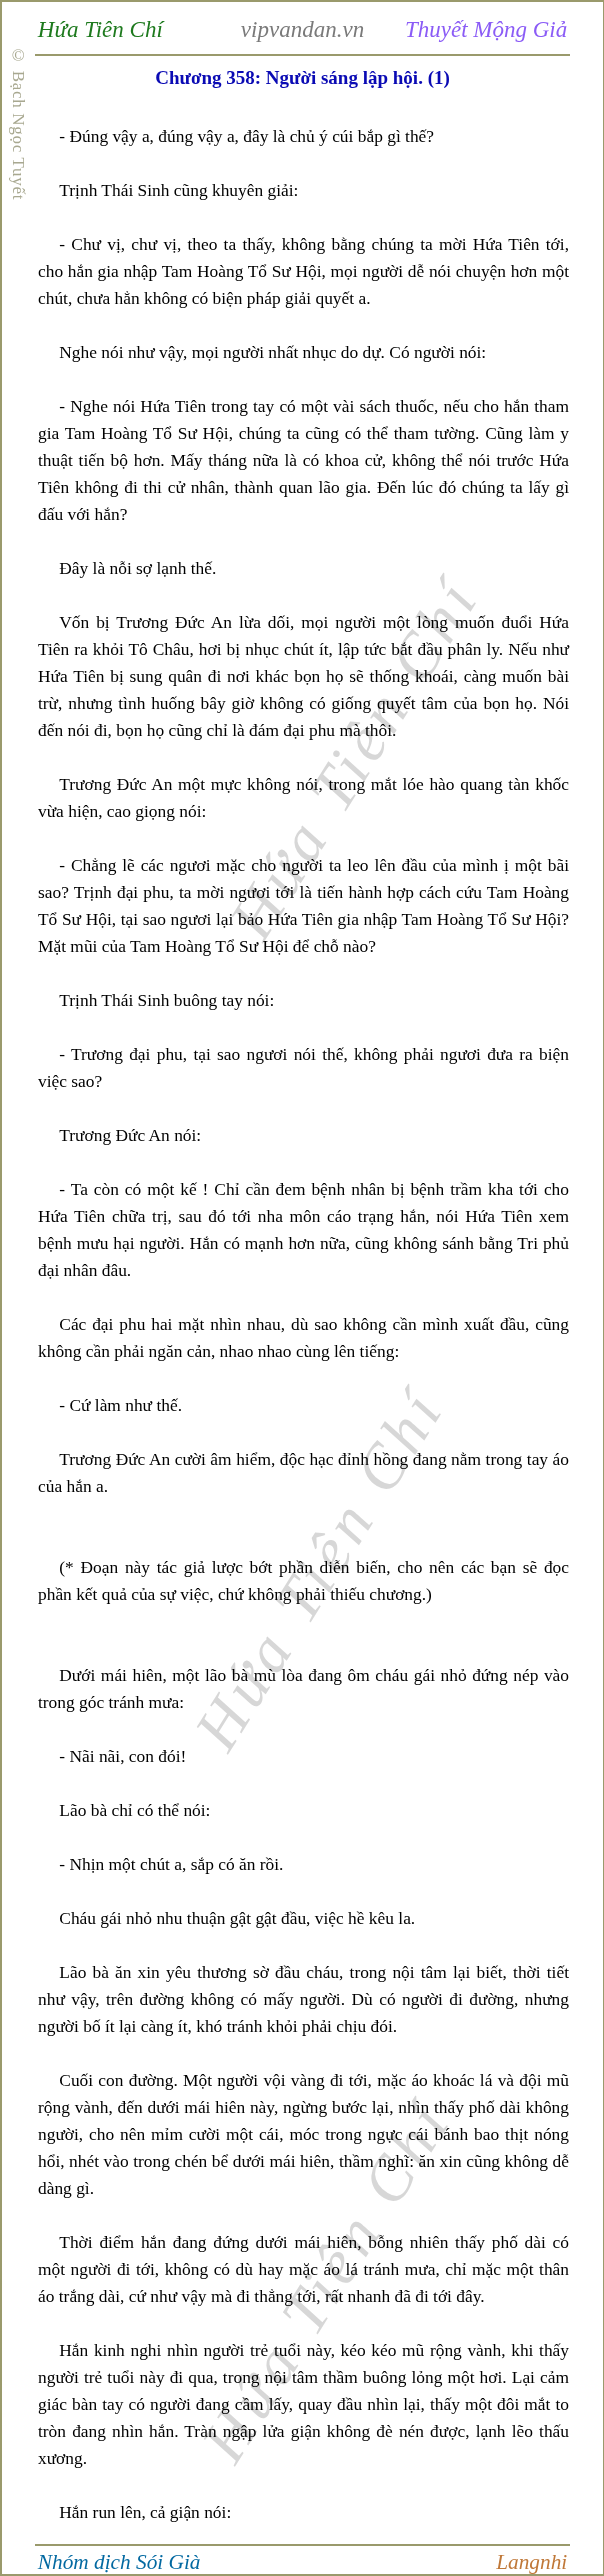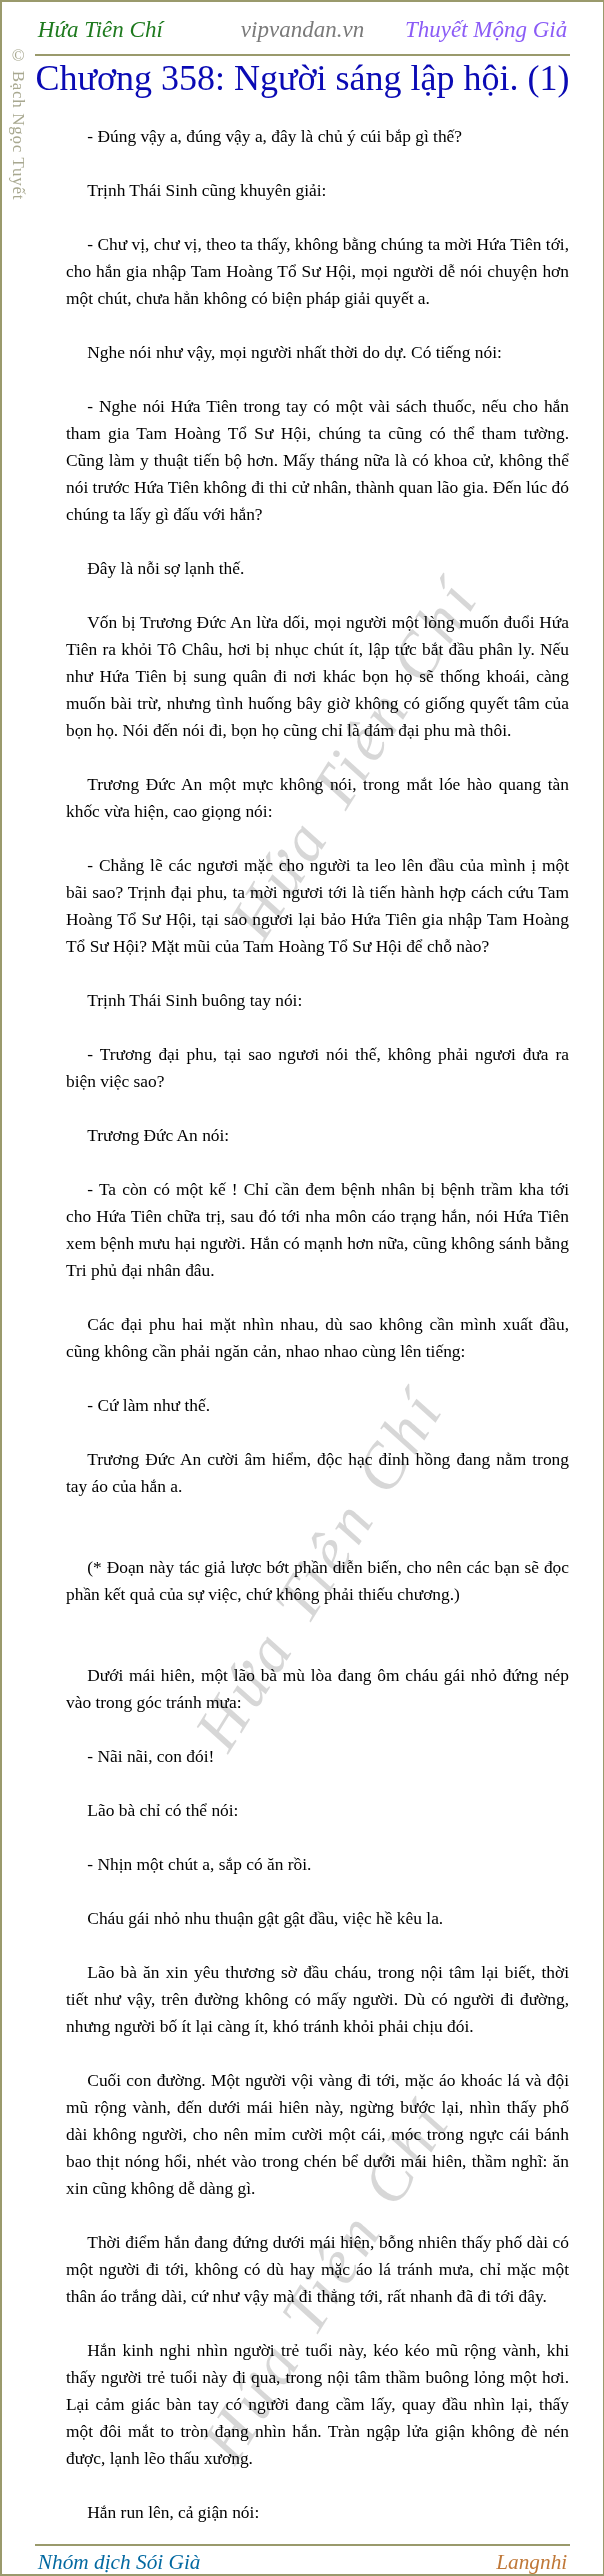--- a/index.html
+++ b/index.html
@@ -27,27 +27,26 @@
   .h-right { right: 2.8px; color: #8b5cf6; }
   .copyright {
     position: absolute; left: 5.7px; top: 44px;
     writing-mode: vertical-rl;
     font-size: 17px; color: #a8a890;
     letter-spacing: 0.7px;
   }
   .title {
     position: absolute; left: 33px; right: 33px; top: 58px;
     text-align: center; color: #0a0ab4;
-    font-size: 36px; line-height: 36px;
+    font-size: 19px; line-height: 36px; font-weight: bold;
   }
   .body {
     position: absolute; left: 36px; right: 34px; top: 121px;
     font-size: 17.4px; line-height: 27px;
     text-align: justify;
-    margin-left: 28px;
   }
   .body p { margin: 0 0 27px 0; text-indent: 21.3px; }
   .body p.gap { margin-bottom: 54px; }
   .watermark {
     position: absolute; pointer-events: none;
     font-style: italic; font-size: 63px; color: rgba(150,150,150,0.38);
     transform: rotate(-58deg); transform-origin: left top;
     white-space: nowrap; letter-spacing: 5.7px;
   }
   .footer {
@@ -76,21 +75,21 @@
   </div>
 
   <div class="copyright">© Bạch Ngọc Tuyết</div>
 
   <div class="title">Chương 358: Người sáng lập hội. (1)</div>
 
   <div class="body">
     <p>- Đúng vậy a, đúng vậy a, đây là chủ ý cúi bắp gì thế?</p>
     <p>Trịnh Thái Sinh cũng khuyên giải:</p>
     <p>- Chư vị, chư vị, theo ta thấy, không bằng chúng ta mời Hứa Tiên tới, cho hắn gia nhập Tam Hoàng Tổ Sư Hội, mọi người dễ nói chuyện hơn một chút, chưa hẳn không có biện pháp giải quyết a.</p>
-    <p>Nghe nói như vậy, mọi người nhất thời do dự. Có tiếng nói:</p>
+    <p>Nghe nói như vậy, mọi người nhất nhục do dự. Có người nói:</p>
     <p>- Nghe nói Hứa Tiên trong tay có một vài sách thuốc, nếu cho hắn tham gia Tam Hoàng Tổ Sư Hội, chúng ta cũng có thể tham tường. Cũng làm y thuật tiến bộ hơn. Mấy tháng nữa là có khoa cử, không thể nói trước Hứa Tiên không đi thi cử nhân, thành quan lão gia. Đến lúc đó chúng ta lấy gì đấu với hắn?</p>
     <p>Đây là nỗi sợ lạnh thế.</p>
     <p>Vốn bị Trương Đức An lừa dối, mọi người một lòng muốn đuổi Hứa Tiên ra khỏi Tô Châu, hơi bị nhục chút ít, lập tức bắt đầu phân ly. Nếu như Hứa Tiên bị sung quân đi nơi khác bọn họ sẽ thống khoái, càng muốn bài trừ, nhưng tình huống bây giờ không có giống quyết tâm của bọn họ. Nói đến nói đi, bọn họ cũng chỉ là đám đại phu mà thôi.</p>
     <p>Trương Đức An một mực không nói, trong mắt lóe hào quang tàn khốc vừa hiện, cao giọng nói:</p>
     <p>- Chẳng lẽ các ngươi mặc cho người ta leo lên đầu của mình ị một bãi sao? Trịnh đại phu, ta mời ngươi tới là tiến hành hợp cách cứu Tam Hoàng Tổ Sư Hội, tại sao ngươi lại bảo Hứa Tiên gia nhập Tam Hoàng Tổ Sư Hội? Mặt mũi của Tam Hoàng Tổ Sư Hội để chỗ nào?</p>
     <p>Trịnh Thái Sinh buông tay nói:</p>
     <p>- Trương đại phu, tại sao ngươi nói thế, không phải ngươi đưa ra biện việc sao?</p>
     <p>Trương Đức An nói:</p>
     <p>- Ta còn có một kế ! Chỉ cần đem bệnh nhân bị bệnh trầm kha tới cho Hứa Tiên chữa trị, sau đó tới nha môn cáo trạng hắn, nói Hứa Tiên xem bệnh mưu hại người. Hắn có mạnh hơn nữa, cũng không sánh bằng Tri phủ đại nhân đâu.</p>
     <p>Các đại phu hai mặt nhìn nhau, dù sao không cần mình xuất đầu, cũng không cần phải ngăn cản, nhao nhao cùng lên tiếng:</p>

